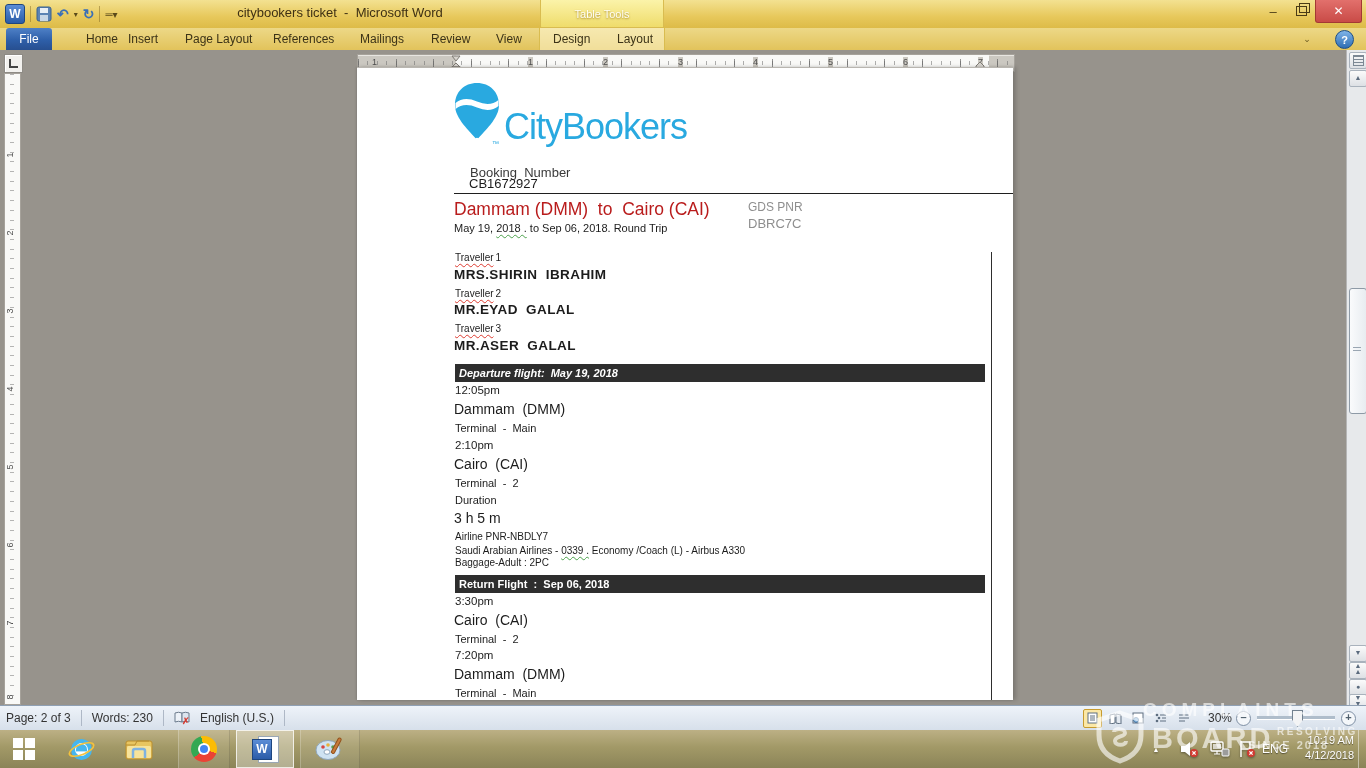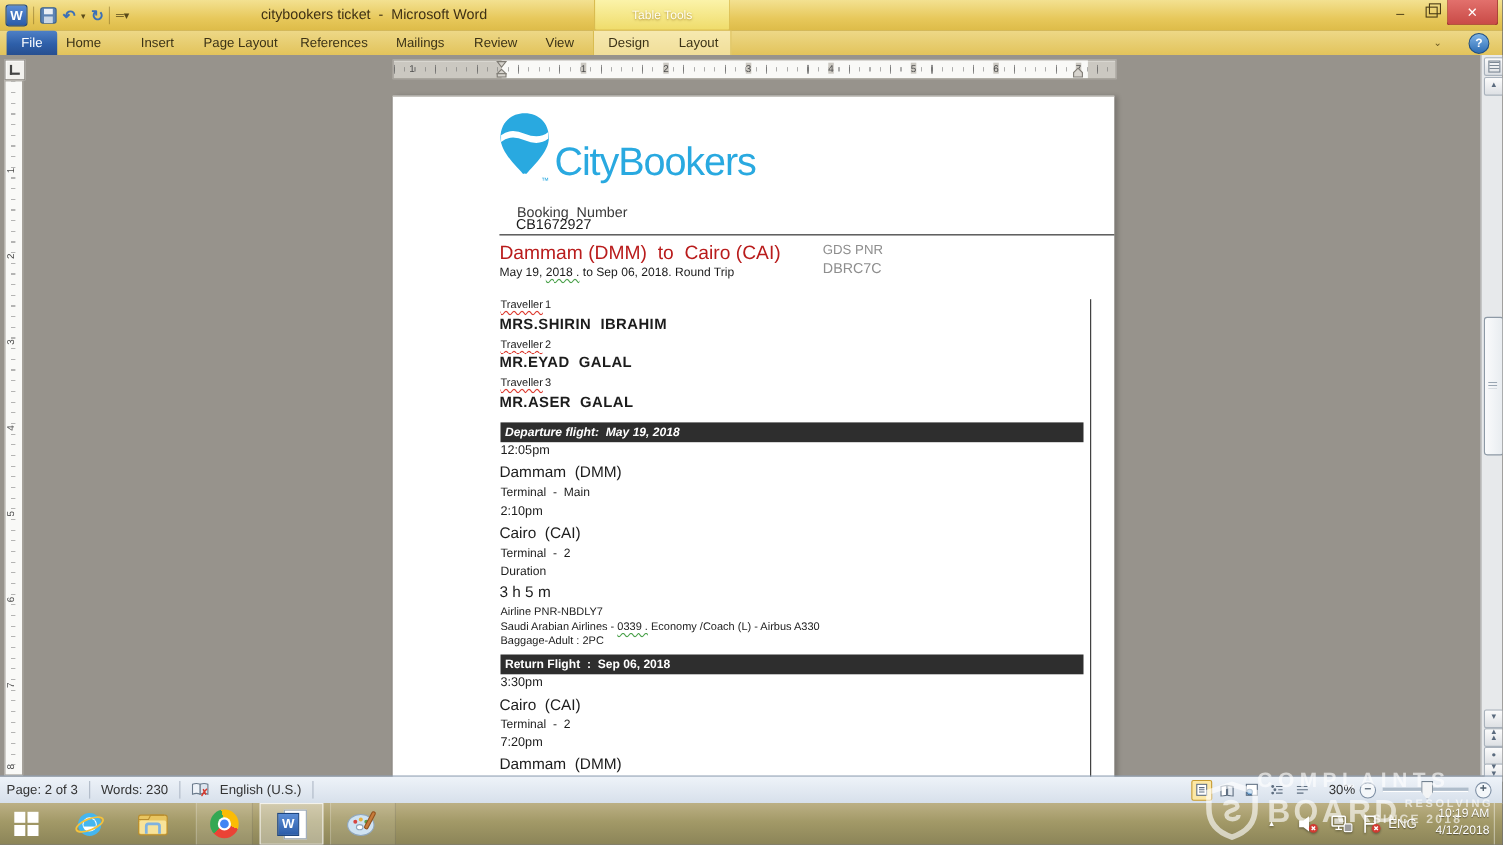--- a/index.html
+++ b/index.html
@@ -60,21 +60,21 @@
   .hticks2{position:absolute;left:0;top:4px;width:656px;height:8px;
     background-image:repeating-linear-gradient(to right,#5E5E5E 0 1px,transparent 1px 37.6px);opacity:.65;}
   .rnum{position:absolute;top:2px;font-size:9px;color:#4E4E4E;background:inherit;}
   #vruler{position:absolute;left:4px;top:23px;width:15px;height:630px;background:#F9F9F7;
     border:1px solid #A6A29B;}
   .vticks{position:absolute;left:5px;top:0;width:4px;height:630px;
     background-image:repeating-linear-gradient(to bottom,#6F6F6F 0 1px,transparent 1px 9.7px);opacity:.5;}
   .vnum{position:absolute;left:2px;font-size:9px;color:#4E4E4E;transform:rotate(-90deg);}
 
   
-  #page{position:absolute;left:357px;top:37px;width:656px;height:632px;background:#fff;
+  #page{position:absolute;left:357px;top:17px;width:656px;height:632px;background:#fff;
     border-top:1px solid #B9B6B0;box-shadow:3px 0 4px rgba(0,0,0,.18), -1px 0 2px rgba(0,0,0,.12);}
   .doc{position:absolute;color:#1C1C1C;}
   .sq-red{text-decoration:underline wavy #DD3B30 1px;text-underline-offset:2px;}
   .sq-green{text-decoration:underline wavy #4BA14B 1px;text-underline-offset:2px;}
   .secbar{position:absolute;left:98px;width:530px;height:18px;background:#2E2E2E;color:#fff;
     font-size:11px;font-weight:bold;line-height:18px;padding-left:4px;box-sizing:border-box;}
   #brand-text{color:#29A9E0;font-size:36px;letter-spacing:-1px;}
   .gray{color:#8E8E8E;}
 
   
@@ -150,21 +150,21 @@
       <div class="winbtn">–</div>
       <div class="winbtn">
           <span class="restore-glyph"></span>
         </div>
       <div class="winbtn" id="btn-close">✕</div>
     </div>
   </div>
 
   <div id="tabrow">
     <div id="file-tab">File</div>
-    <div class="tab" style="left:56px;">Home</div>
+    <div class="tab" style="left:82px;">Home</div>
     <div class="tab" style="left:124px;">Insert</div>
     <div class="tab" style="left:181px;">Page Layout</div>
     <div class="tab" style="left:269px;">References</div>
     <div class="tab" style="left:356px;">Mailings</div>
     <div class="tab" style="left:427px;">Review</div>
     <div class="tab" style="left:492px;">View</div>
     <div id="ctx-panel"></div>
     <div class="tab" style="left:549px;">Design</div>
     <div class="tab" style="left:613px;">Layout</div>
     <div id="ribbon-expand">⌄</div>

